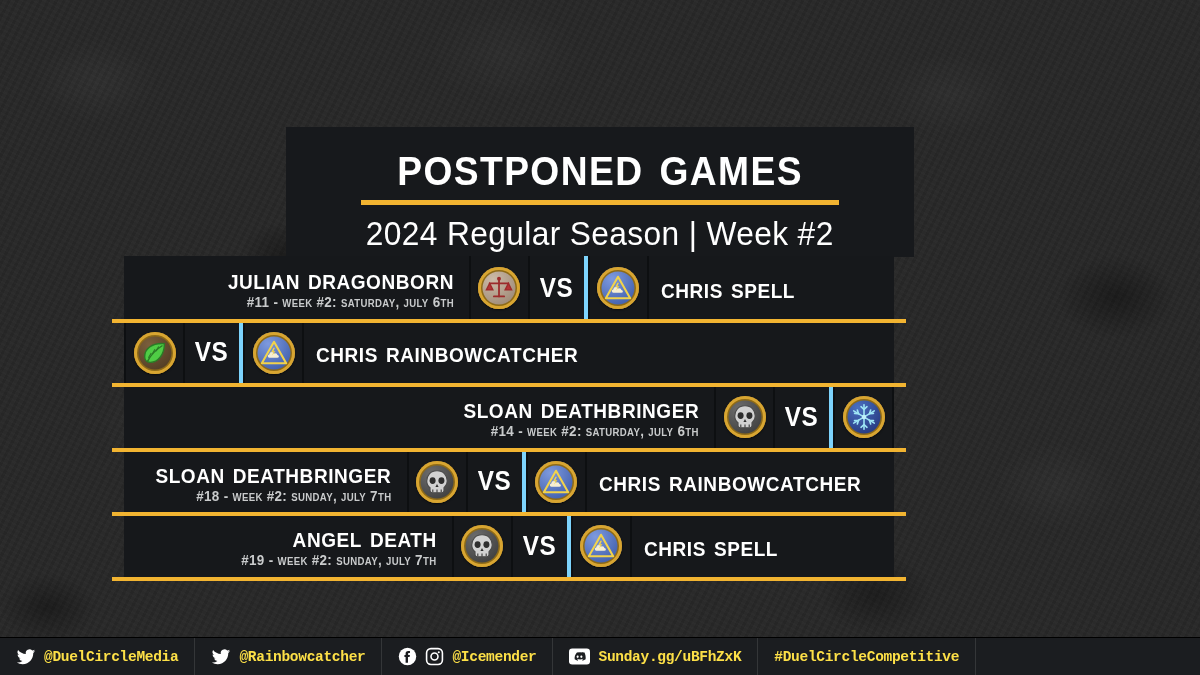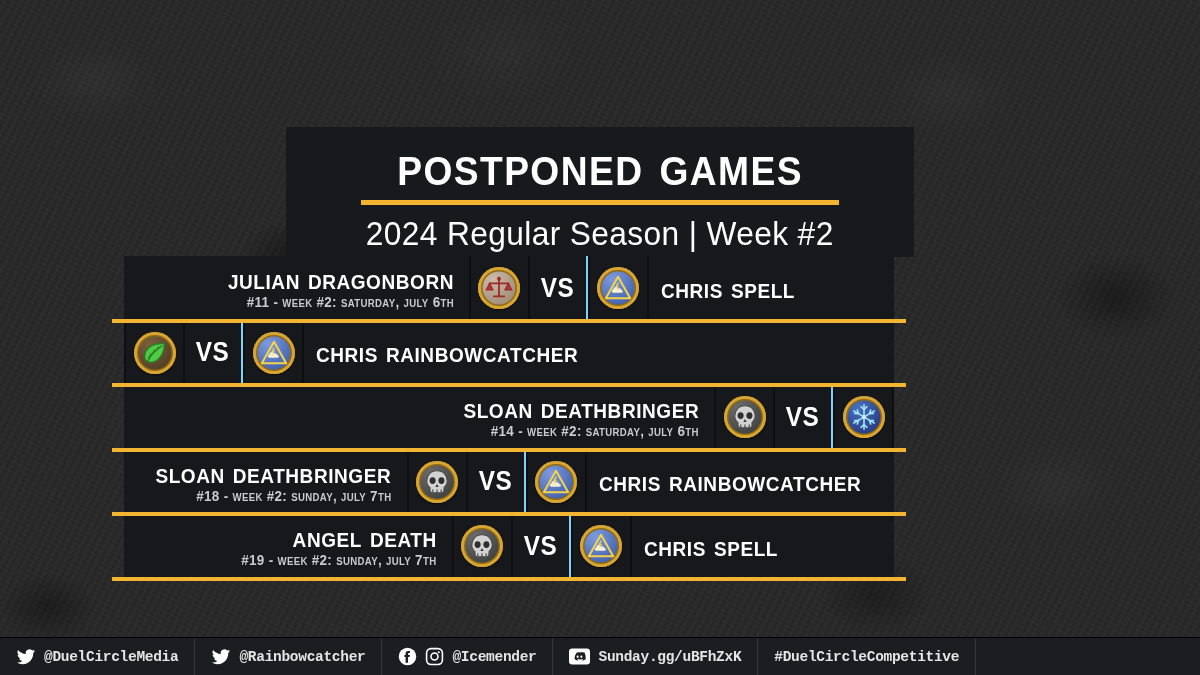--- a/index.html
+++ b/index.html
@@ -155,21 +155,21 @@
     align-items: center;
     justify-content: center;
     border-left: 2px solid #0d0f11;
     border-right: 2px solid #0d0f11;
   }
   .col-vs {
     flex: 0 0 58px;
     display: flex;
     align-items: center;
     justify-content: center;
-    border-right: 2px solid #7dd3fc;
+    border-right: 4px solid #7dd3fc;
   }
   .vs-label {
     color: #ffffff;
     font-family: "Liberation Sans Narrow", "Liberation Sans", sans-serif;
     font-weight: 700;
     font-size: 27px;
     letter-spacing: .5px;
     transform: scaleX(0.9);
   }
   .col-right-name {
@@ -221,21 +221,21 @@
   .footer-item {
     display: flex;
     align-items: center;
     height: 38px;
     padding: 0 16px;
     gap: 8px;
     border-right: 1px solid #343638;
   }
   .footer-item:last-child { border-right: none; }
   .footer-text {
-    color: #e5e5e5;
+    color: #fde047;
     font-family: "Liberation Mono", "DejaVu Sans Mono", monospace;
     font-size: 14.5px;
     font-weight: 700;
     letter-spacing: -.3px;
     white-space: nowrap;
   }
   .footer-spacer { flex: 1 1 auto; }
   .footer-icon { display: flex; align-items: center; }
   .footer-icon svg { display: block; }
 </style>

